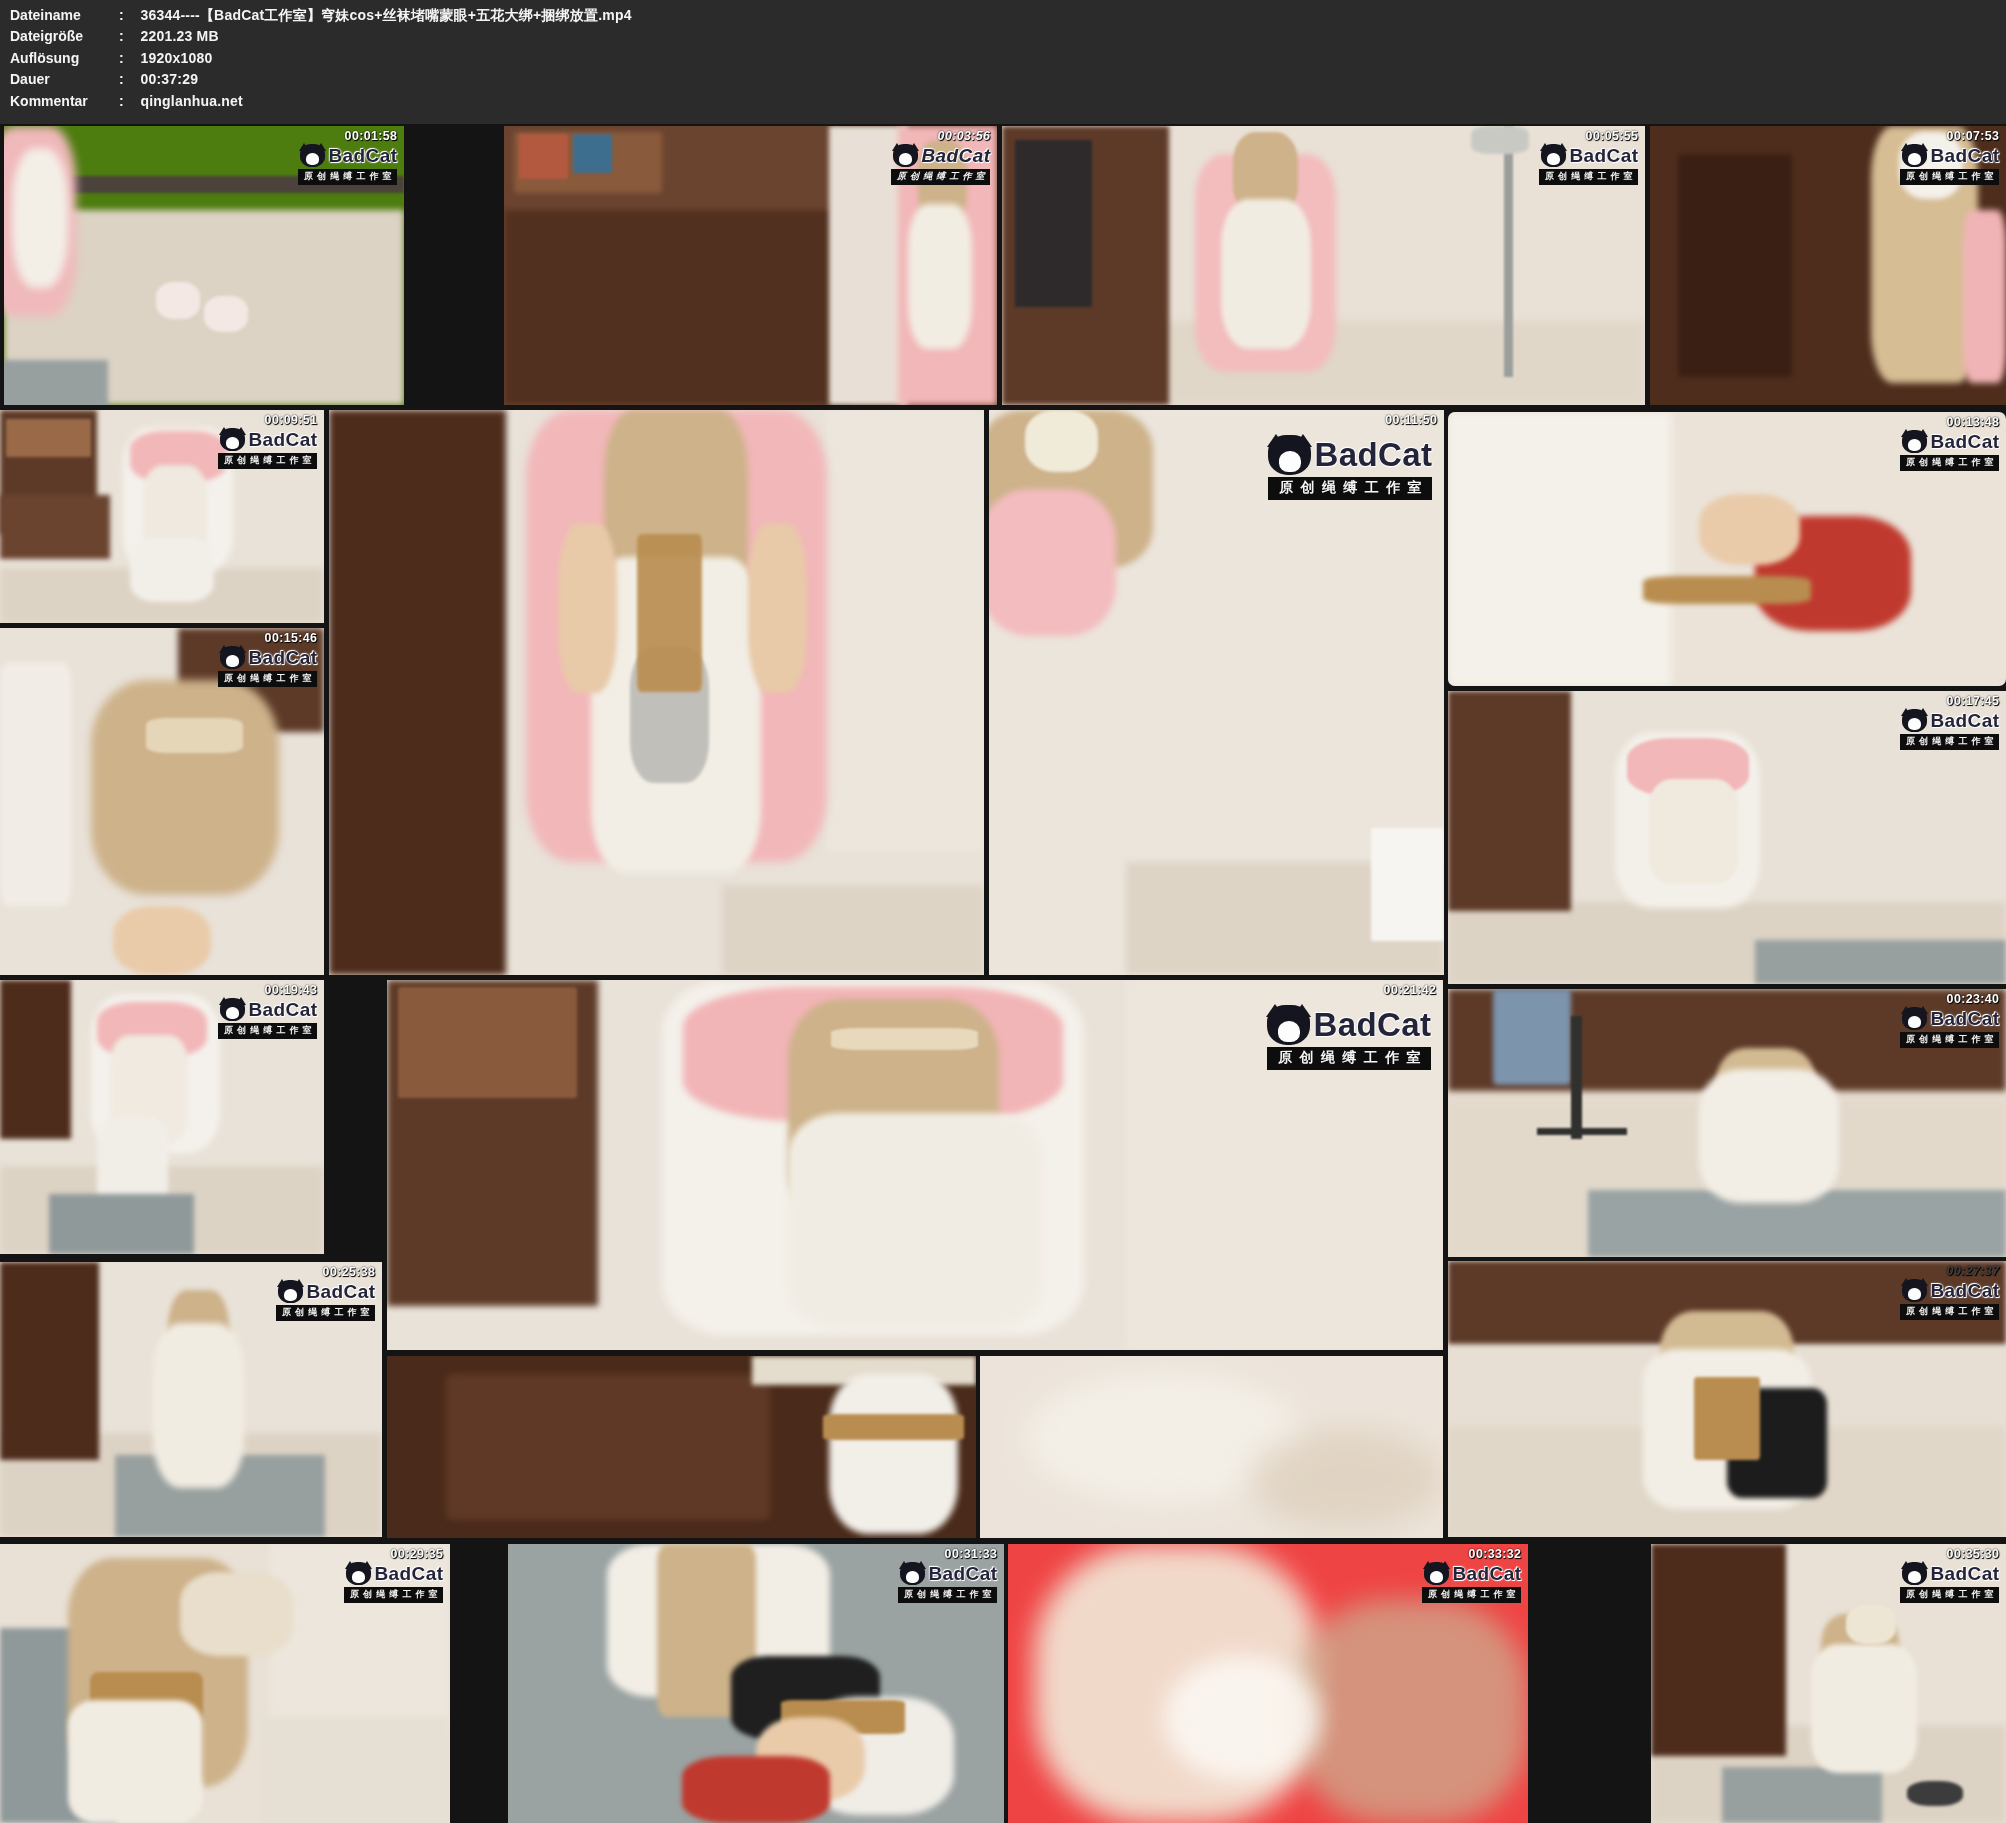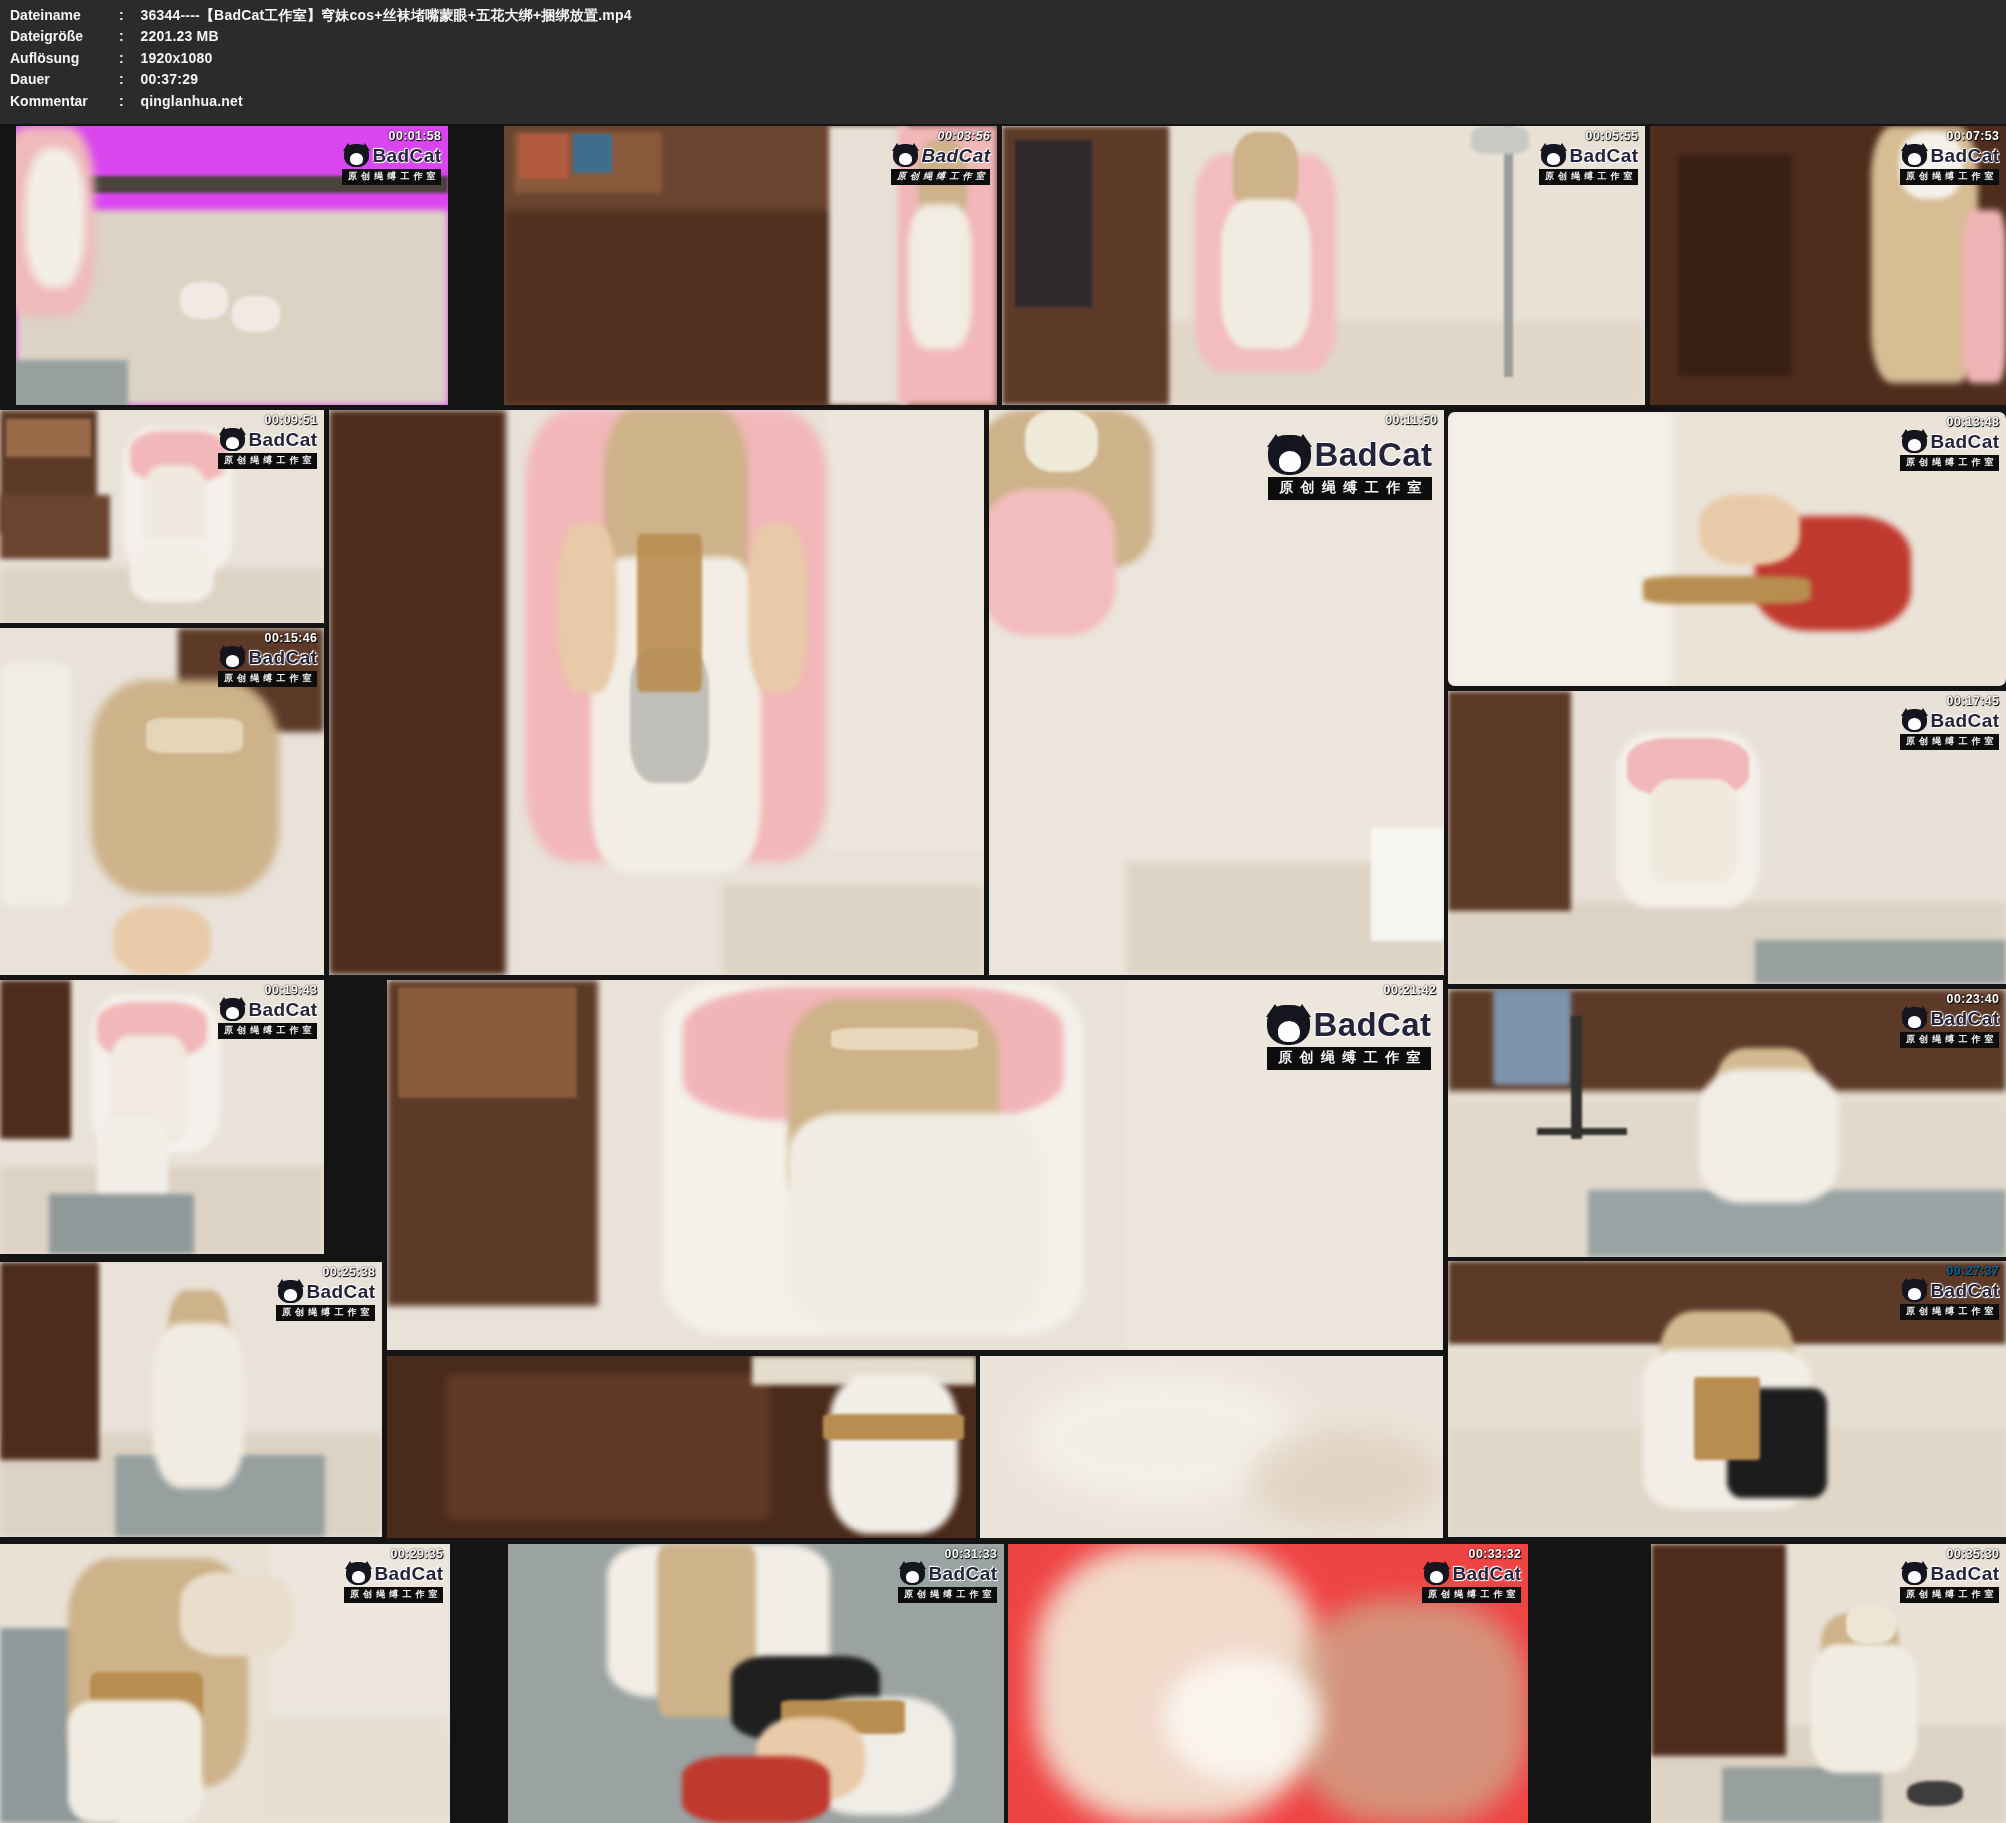--- a/index.html
+++ b/index.html
@@ -62,21 +62,21 @@
         <span class="meta-sep">:</span>
         <span class="meta-value">00:37:29</span>
       </div>
       <div class="meta-row">
         <span class="meta-label">Kommentar</span>
         <span class="meta-sep">:</span>
         <span class="meta-value">qinglanhua.net</span>
       </div>
     </div>
   <div id="tiles">
-      <div class="tile" style="left: 16px; top: 126px; width: 432px; height: 279px; background: #d946ef;">
+      <div class="tile" style="left: 4px; top: 126px; width: 400px; height: 279px; background: #4d7c0f;">
         <div class="patch" style="left: 0%; top: 30%; width: 100%; height: 70%; background: rgb(221, 211, 196); border-radius: 0%; filter: blur(3.3px); opacity: 1;"></div>
         <div class="patch" style="left: 0%; top: 18%; width: 100%; height: 6%; background: rgb(74, 66, 59); border-radius: 0%; filter: blur(1.7px); opacity: 1;"></div>
         <div class="patch" style="left: -4%; top: 0%; width: 22%; height: 68%; background: rgb(240, 185, 187); border-radius: 30%; filter: blur(5px); opacity: 1;"></div>
         <div class="patch" style="left: 2%; top: 8%; width: 14%; height: 50%; background: rgb(243, 239, 231); border-radius: 40%; filter: blur(4.1px); opacity: 1;"></div>
         <div class="patch" style="left: -2%; top: 84%; width: 28%; height: 18%; background: rgb(151, 160, 159); border-radius: 0%; filter: blur(2.5px); opacity: 1;"></div>
         <div class="patch" style="left: 38%; top: 56%; width: 11%; height: 13%; background: rgb(243, 232, 228); border-radius: 40%; filter: blur(1.7px); opacity: 1;"></div>
         <div class="patch" style="left: 50%; top: 61%; width: 11%; height: 13%; background: rgb(243, 232, 228); border-radius: 40%; filter: blur(1.7px); opacity: 1;"></div>
         <span class="ts" style="color: rgb(255, 255, 255);">00:01:58</span>
         <div class="wm">
           <div class="wm-row">
@@ -320,21 +320,21 @@
           <div class="wm-banner">原创绳缚工作室</div>
         </div>
       </div>
       <div class="tile" style="left: 1448px; top: 1261px; width: 558px; height: 276px; background: rgb(231, 223, 212);">
         <div class="patch" style="left: 0%; top: 60%; width: 100%; height: 40%; background: rgb(224, 215, 200); border-radius: 0%; filter: blur(3.3px); opacity: 1;"></div>
         <div class="patch" style="left: 0%; top: 0%; width: 100%; height: 30%; background: rgb(93, 58, 40); border-radius: 0%; filter: blur(2.5px); opacity: 1;"></div>
         <div class="patch" style="left: 38%; top: 18%; width: 24%; height: 58%; background: rgb(210, 186, 146); border-radius: 25%; filter: blur(2.5px); opacity: 1;"></div>
         <div class="patch" style="left: 35%; top: 32%; width: 30%; height: 58%; background: rgb(242, 238, 230); border-radius: 20%; filter: blur(3.3px); opacity: 1;"></div>
         <div class="patch" style="left: 50%; top: 46%; width: 18%; height: 40%; background: rgb(28, 28, 28); border-radius: 15%; filter: blur(2.5px); opacity: 1;"></div>
         <div class="patch" style="left: 44%; top: 42%; width: 12%; height: 30%; background: rgb(185, 141, 79); border-radius: 5%; filter: blur(1.7px); opacity: 1;"></div>
-        <span class="ts" style="color: #0369a1;">00:27:37</span>
+        <span class="ts" style="color: #404040; font-style: italic;">00:27:37</span>
         <div class="wm">
           <div class="wm-row">
             <span class="cat">
               <span class="muzzle"></span>
             </span>
             <span class="wm-name">BadCat</span>
           </div>
           <div class="wm-banner">原创绳缚工作室</div>
         </div>
       </div>

